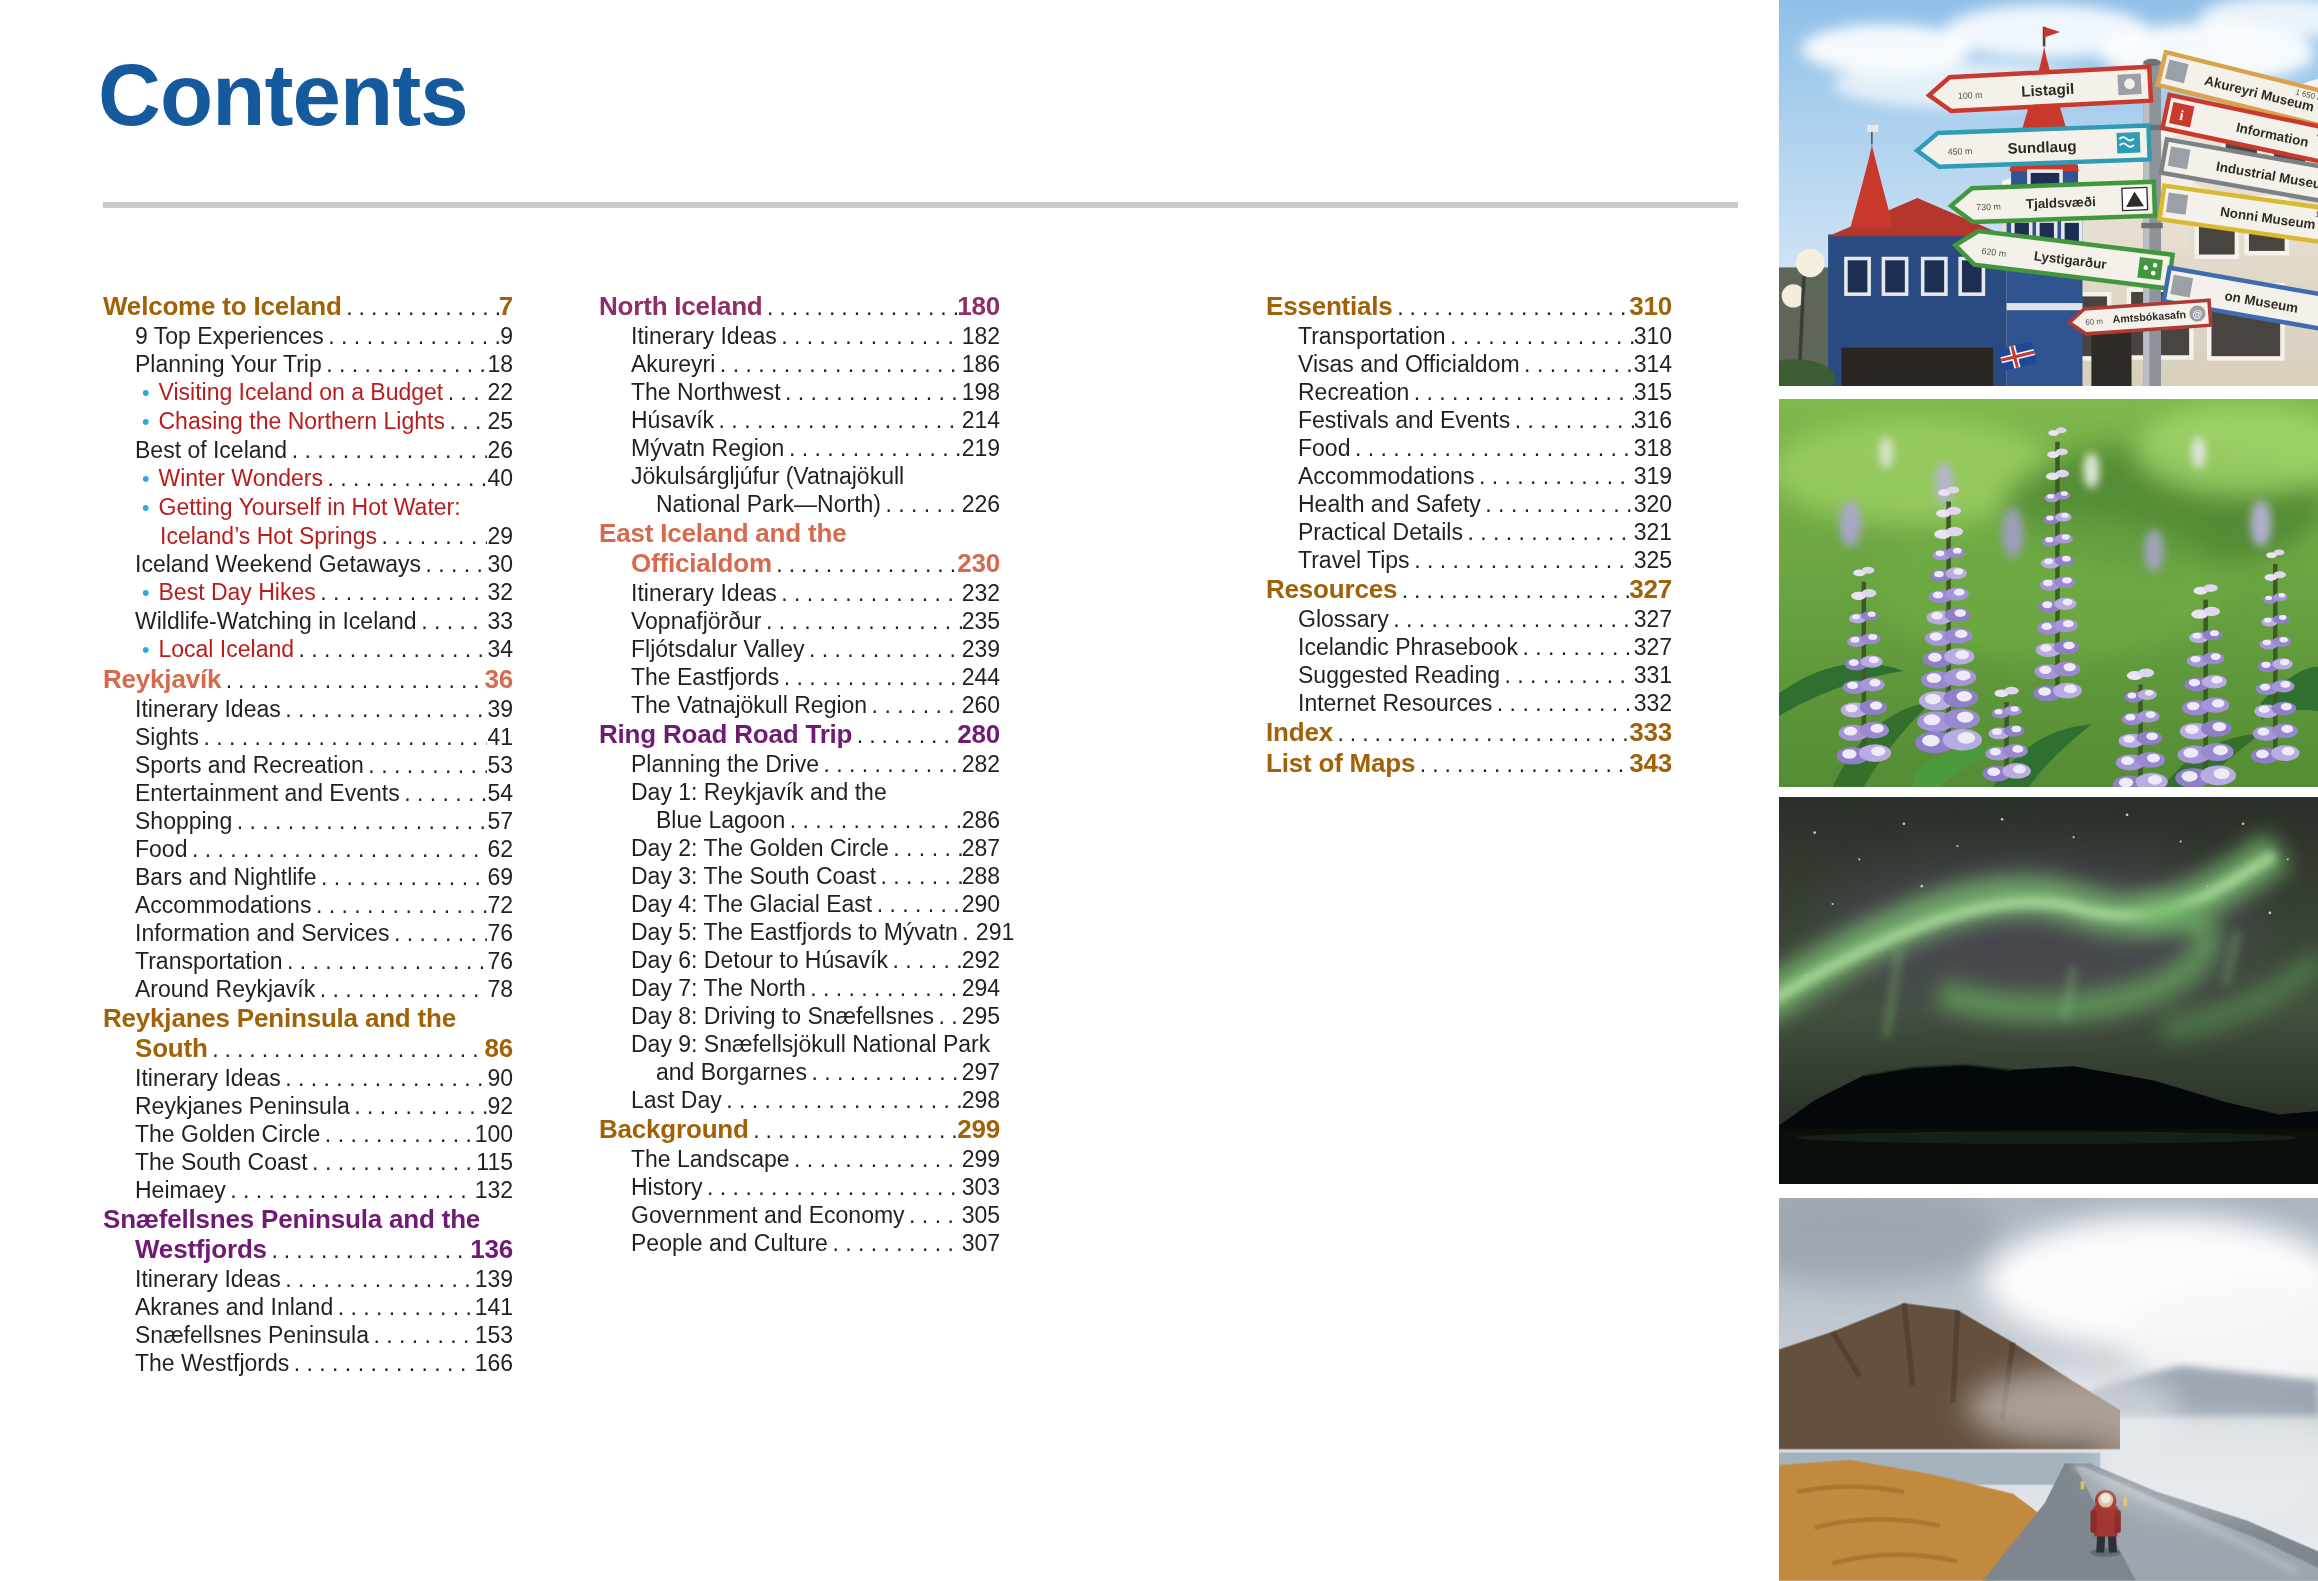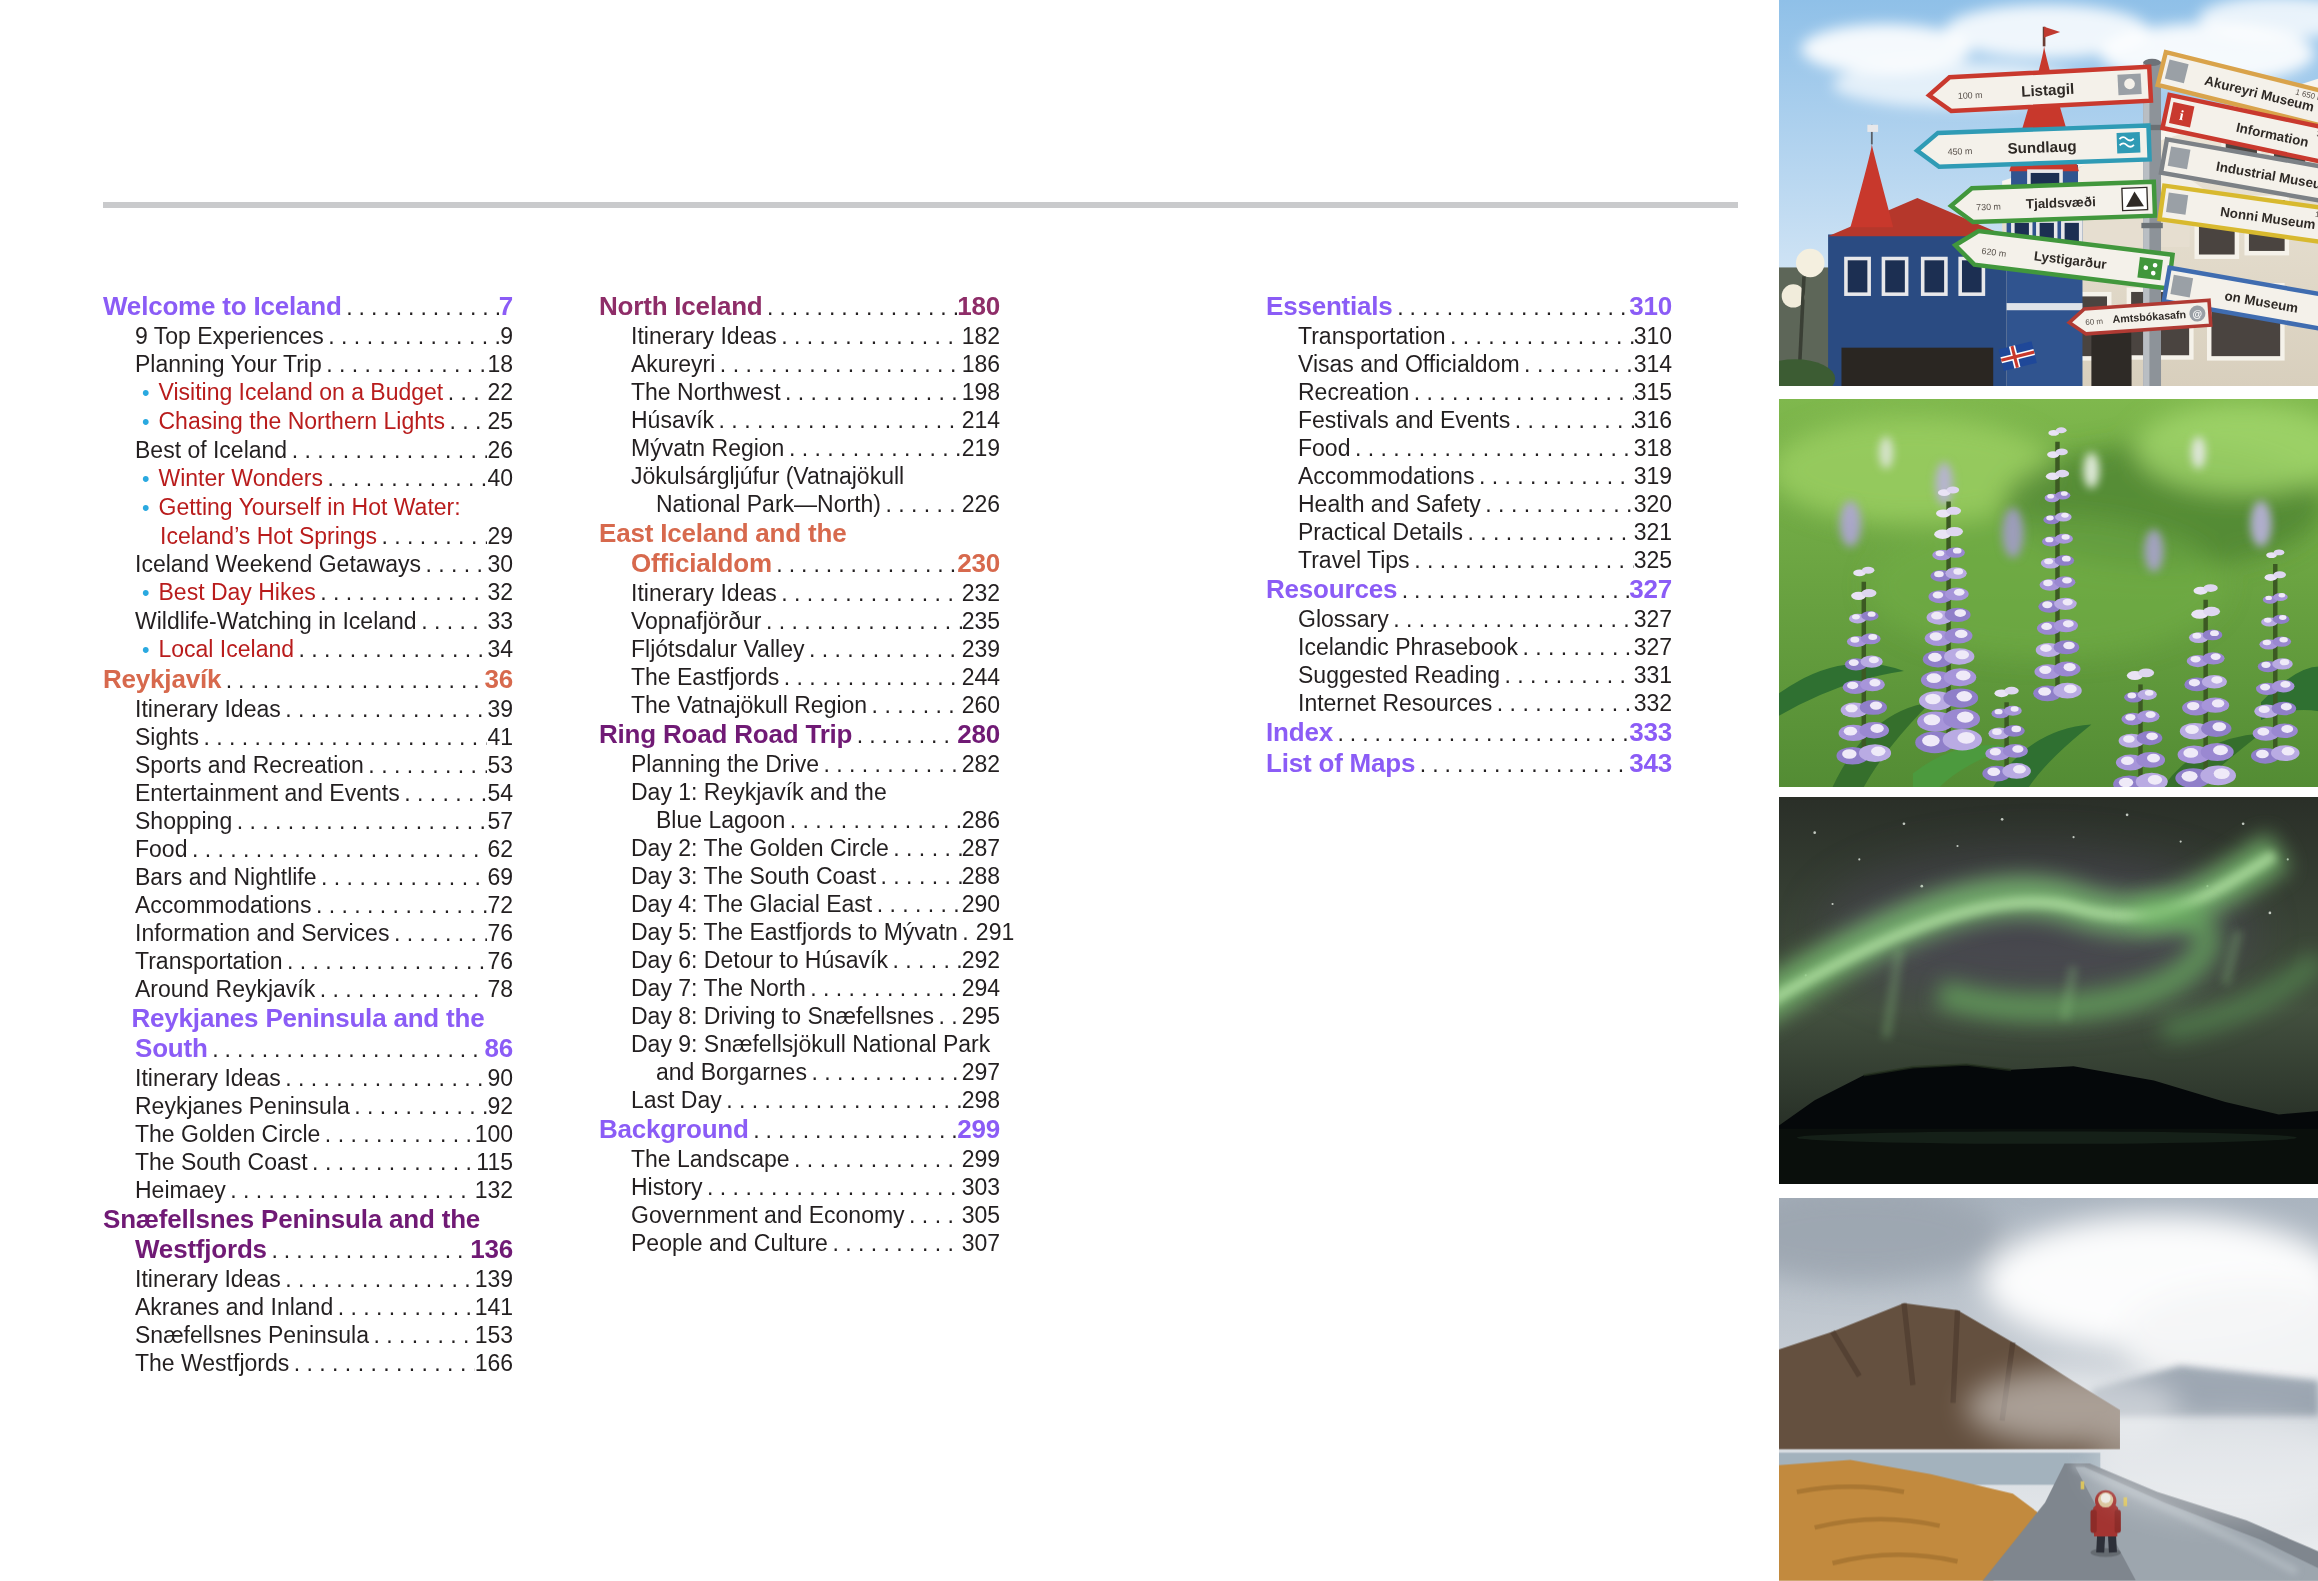--- a/index.html
+++ b/index.html
@@ -19,35 +19,36 @@
   .ind1{margin-left:32px;}
   .ind2{margin-left:57px;}
   .hl2{padding-left:32px;}
   .bullet{margin-left:39px;margin-right:9px;color:#2aa9e0;font-size:21.4px;}
   .bl{color:#b91c1c;}
   .leader{flex:1 1 auto;min-width:9px;overflow:hidden;white-space:nowrap;font-weight:400;
           font-size:23px;color:#231f20;padding:0 4.5px;}
   .leader::after{content:". . . . . . . . . . . . . . . . . . . . . . . . . . . . . . . . . . . . . . . . . . . . . . . . . . . . . . . . . . . .";}
   .pg{white-space:nowrap;}
   .hrow .pg{font-size:26px;}
-  .c-blue{color:#8b5cf6;justify-content:center;} .c-coral{color:#d7694d;} .c-teal{color:#701a75;} .c-purple{color:#8e2d68;justify-content:flex-end;}
+  .c-blue{color:#a16207;} .c-coral{color:#d7694d;} .c-teal{color:#701a75;} .c-purple{color:#8e2d68;justify-content:flex-end;}
   .photo{position:absolute;left:1779px;width:540px;overflow:hidden;}
   #ph1{top:0;height:386px;} #ph2{top:399px;height:388px;} #ph3{top:797px;height:387px;} #ph4{top:1198px;height:383px;}
   .photo svg{display:block;}
   .sgn{font-family:"Liberation Sans",sans-serif;font-weight:700;font-size:17px;fill:#2f2a26;}
   .sgn2{font-family:"Liberation Sans",sans-serif;font-weight:700;font-size:15px;fill:#2f2a26;}
   .sgn3{font-family:"Liberation Sans",sans-serif;font-weight:700;font-size:12px;fill:#2f2a26;}
   .sgd{font-family:"Liberation Sans",sans-serif;font-size:10px;fill:#57504a;}
   .sgd2{font-family:"Liberation Sans",sans-serif;font-size:9px;fill:#57504a;}
 </style>
 </head>
 <body>
 
 <div class="page">
 
+  <div class="page-title">Contents</div>
   <div class="contents-rule"></div>
 
   <div class="toc-col" id="col-0">
       <div class="sec">
         <div class="hrow c-blue">
           <span>Welcome to Iceland</span>
           <span class="leader"></span>
           <span class="pg">7</span>
         </div>
         <div class="irow ind1">

